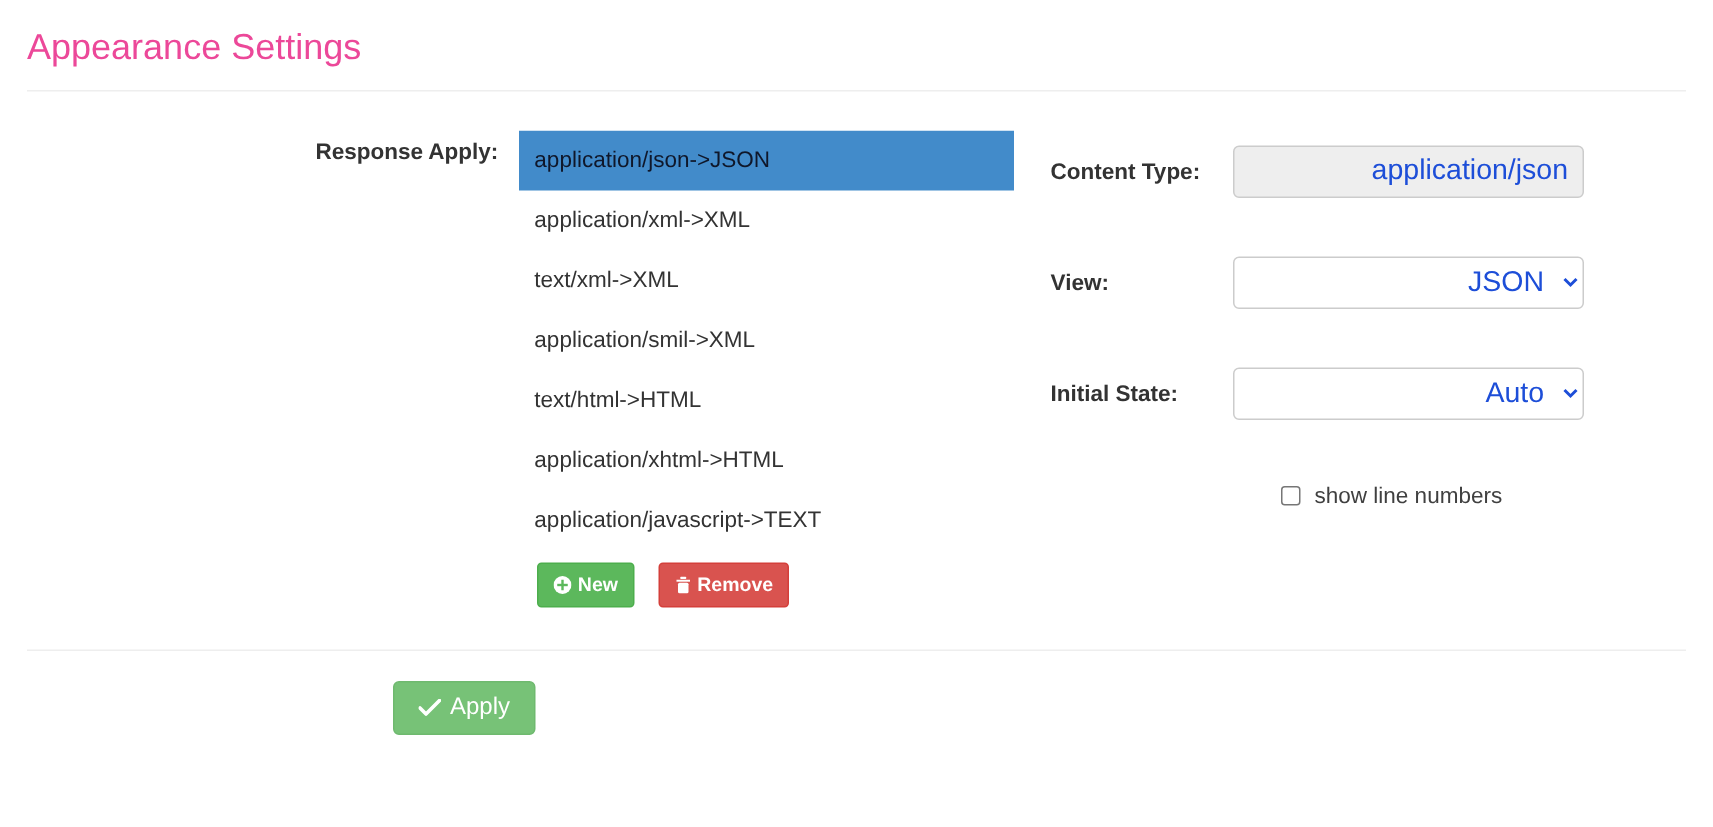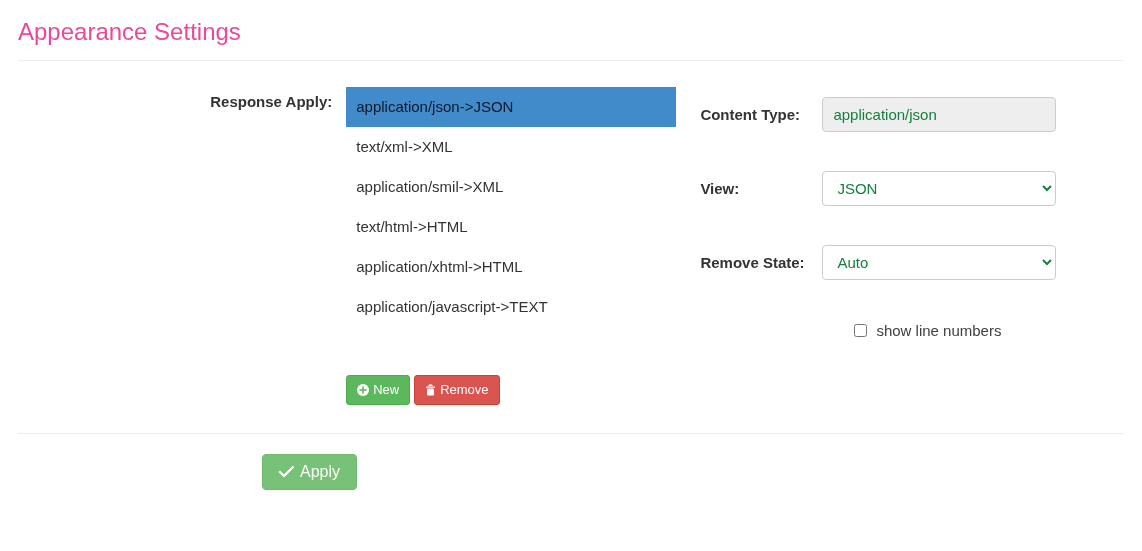--- a/index.html
+++ b/index.html
@@ -47,27 +47,28 @@
   }
   .list-item.selected {
     background: #428bca;
     color: #0f172a;
   }
 
   .btn {
     display: inline-flex;
     align-items: center;
     font-size: 13px;
-    font-weight: 400;
+    font-weight: 700;
     padding: 5px 10px;
     border-radius: 3px;
     border: 1px solid transparent;
     color: #fff;
     cursor: pointer;
     line-height: 1.4;
+    margin-left: 12px;
   }
   .btn .icon { margin-right: 4px; }
   .btn-success { background: #5cb85c; border-color: #4cae4c; }
   .btn-danger  { background: #d9534f; border-color: #d43f3a; }
   .btn-row { margin-top: 6px; }
 
   .details-col { width: 450px; padding-top: 26px; padding-left: 24px; }
   .drow { display: flex; align-items: center; margin-top: 14px; min-height: 38px; }
   .drow:first-child { margin-top: 8px; }
   .dlabel {
@@ -75,26 +76,27 @@
     text-align: left;
     font-size: 15px;
     font-weight: 600;
     color: #333;
     padding-right: 10px;
   }
   .dcontrol { width: 234px; }
   input[type=text].form-ctl, select.form-ctl {
     width: 100%;
     height: 35px;
-    font-size: 15px;
+    font-size: 19px;
     border: 1px solid #ccc;
     border-radius: 4px;
     padding: 0 10px;
-    color: #15803d;
+    color: #1d4ed8;
     background: #fff;
+    text-align: right;
   }
   input[type=text].form-ctl[readonly] { background: #eee; }
   select.form-ctl { appearance: auto; }
 
   .checkbox-row { margin-top: 40px; padding-left: 150px; display: flex; align-items: center; }
   .checkbox-row input { margin-right: 9px; }
   .checkbox-row label { font-size: 15px; font-weight: 400; color: #404040; }
 
   .footer { margin-top: 28px; }
   .apply-wrap { padding-left: 244px; padding-top: 20px; }
@@ -122,20 +124,21 @@
   <hr class="hr">
 
   <div class="form-row">
     <div class="labels-col">
       <span>Response Apply:</span>
     </div>
 
     <div class="listbox-col">
       <div class="scrollbox" id="rv-list">
           <div class="list-item selected">application/json-&gt;JSON</div>
+          <div class="list-item">application/xml-&gt;XML</div>
           <div class="list-item">text/xml-&gt;XML</div>
           <div class="list-item">application/smil-&gt;XML</div>
           <div class="list-item">text/html-&gt;HTML</div>
           <div class="list-item">application/xhtml-&gt;HTML</div>
           <div class="list-item">application/javascript-&gt;TEXT</div>
         </div>
       <div class="btn-row">
         <button class="btn btn-success">
           <span class="icon">
             <svg width="12" height="12" viewBox="0 0 12 12" fill="currentColor">
@@ -170,21 +173,21 @@
       <div class="drow" style="margin-top:36px;">
         <div class="dlabel">View:</div>
         <div class="dcontrol">
           <select class="form-ctl">
             <option>JSON</option>
           </select>
         </div>
       </div>
 
       <div class="drow" style="margin-top:36px;">
-        <div class="dlabel">Remove State:</div>
+        <div class="dlabel">Initial State:</div>
         <div class="dcontrol">
           <select class="form-ctl">
             <option>Auto</option>
           </select>
         </div>
       </div>
 
       <div class="checkbox-row">
         <input type="checkbox" id="sln" style="">
         <label for="sln">show line numbers</label>

